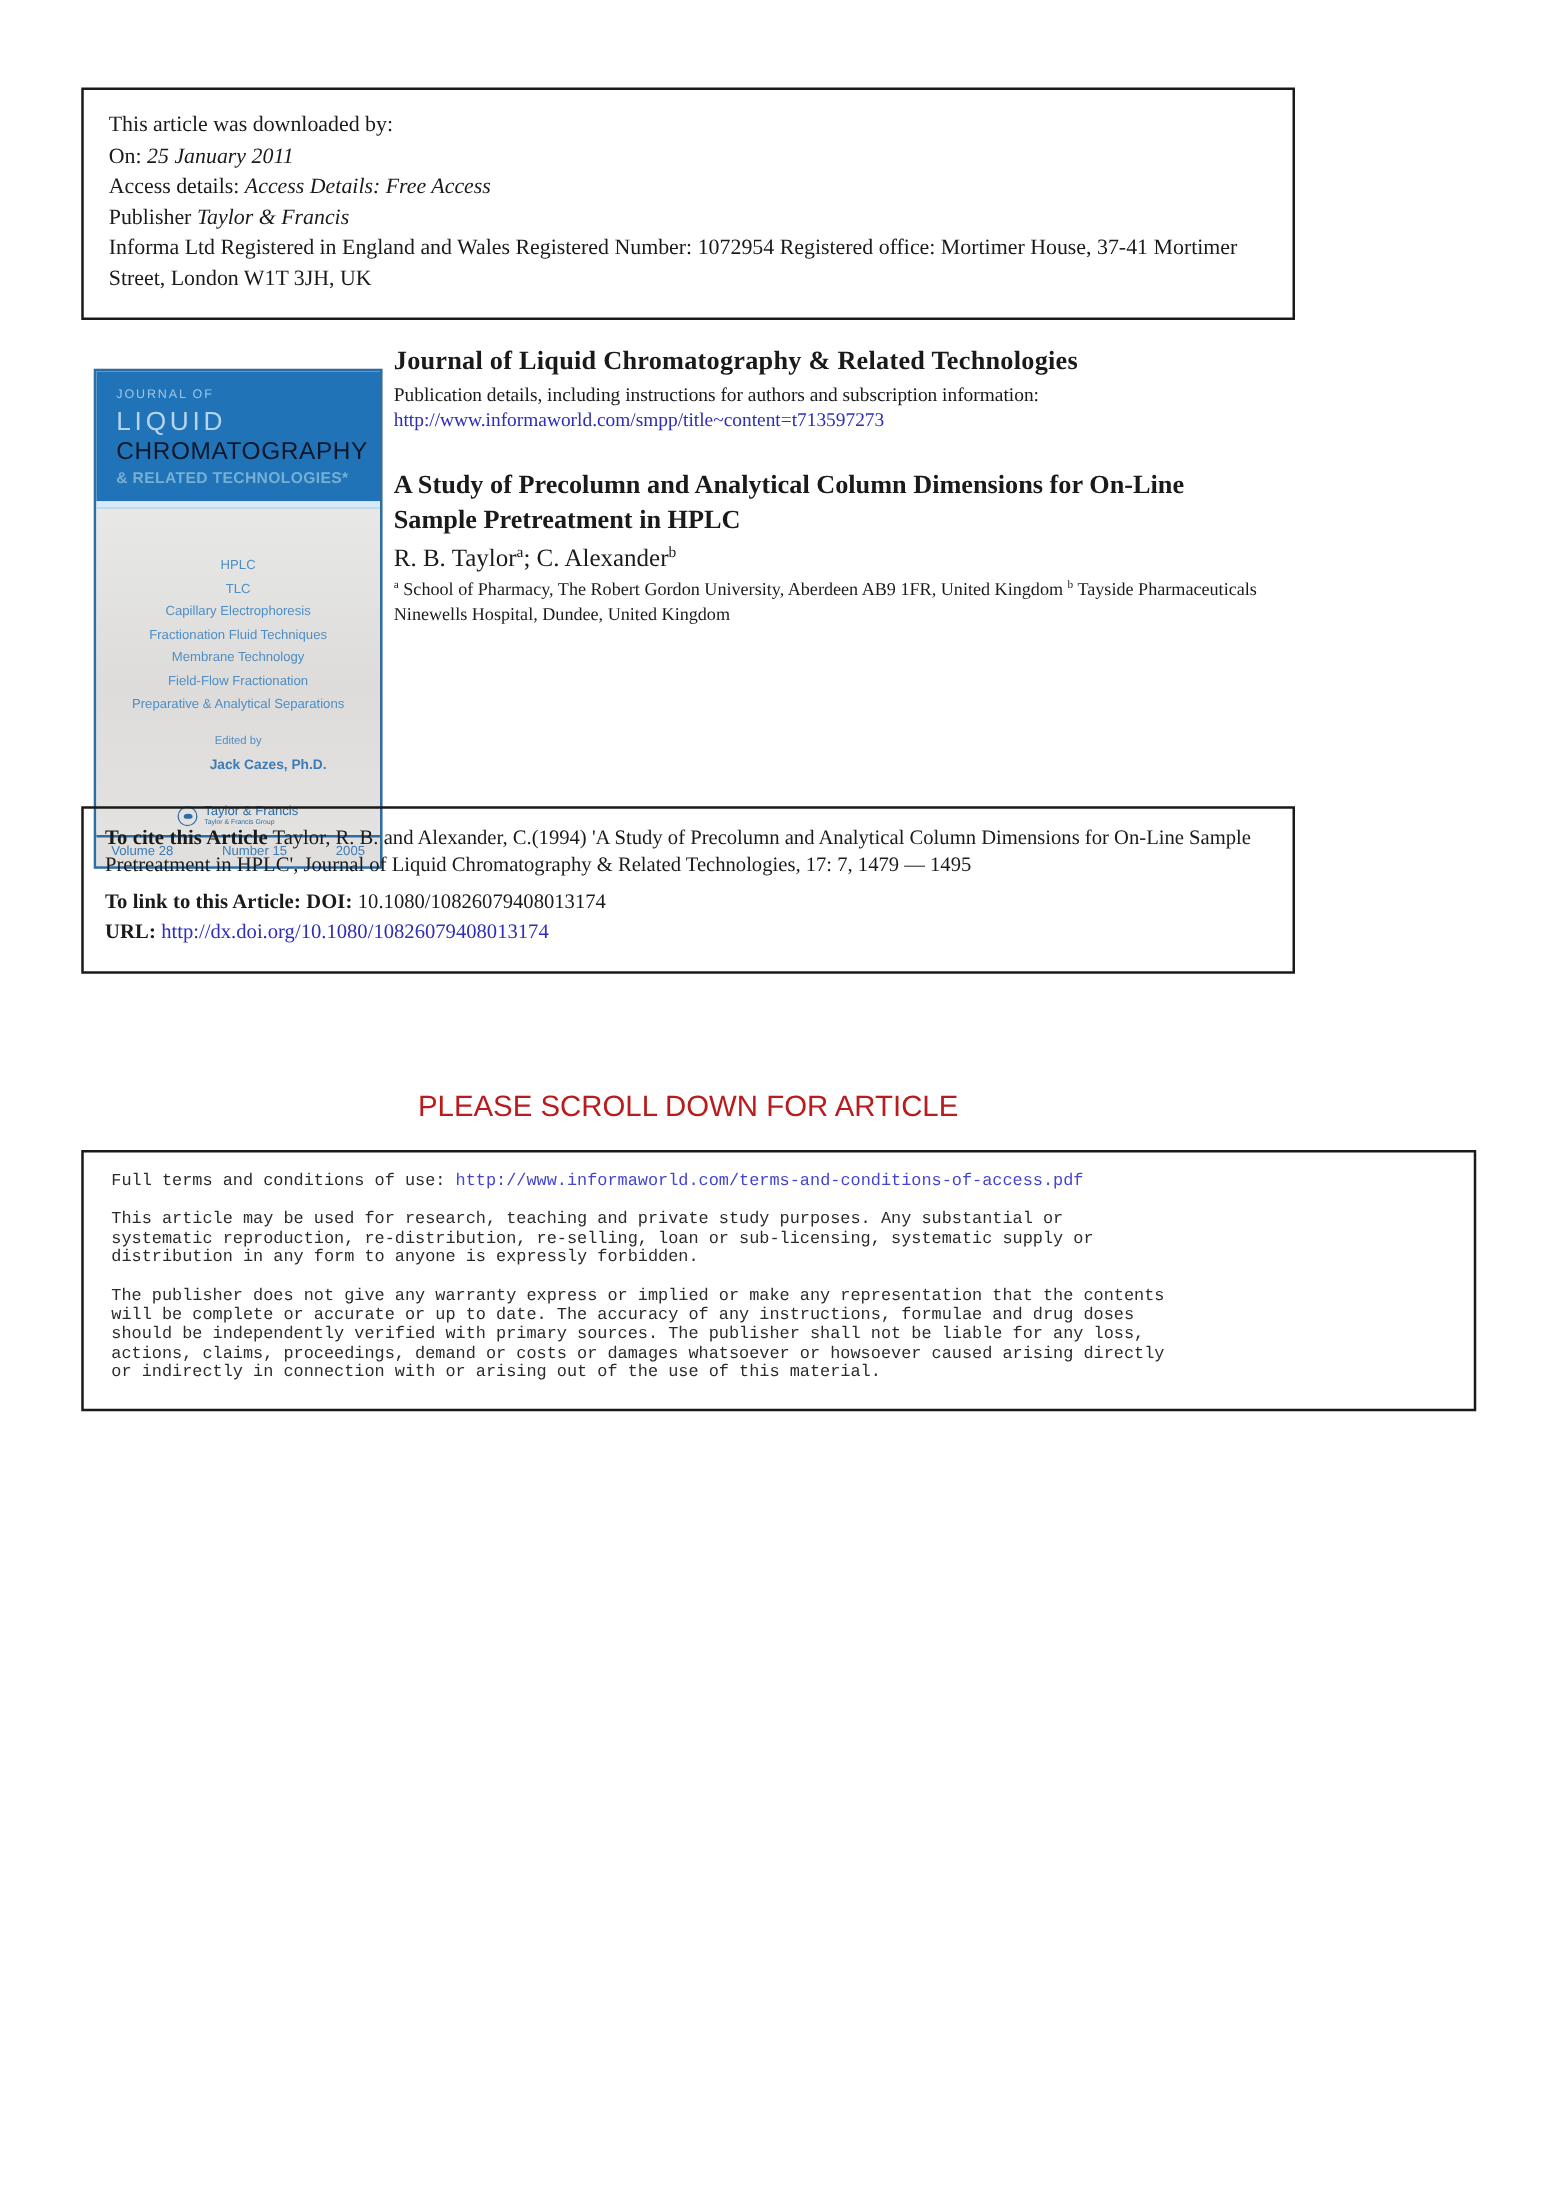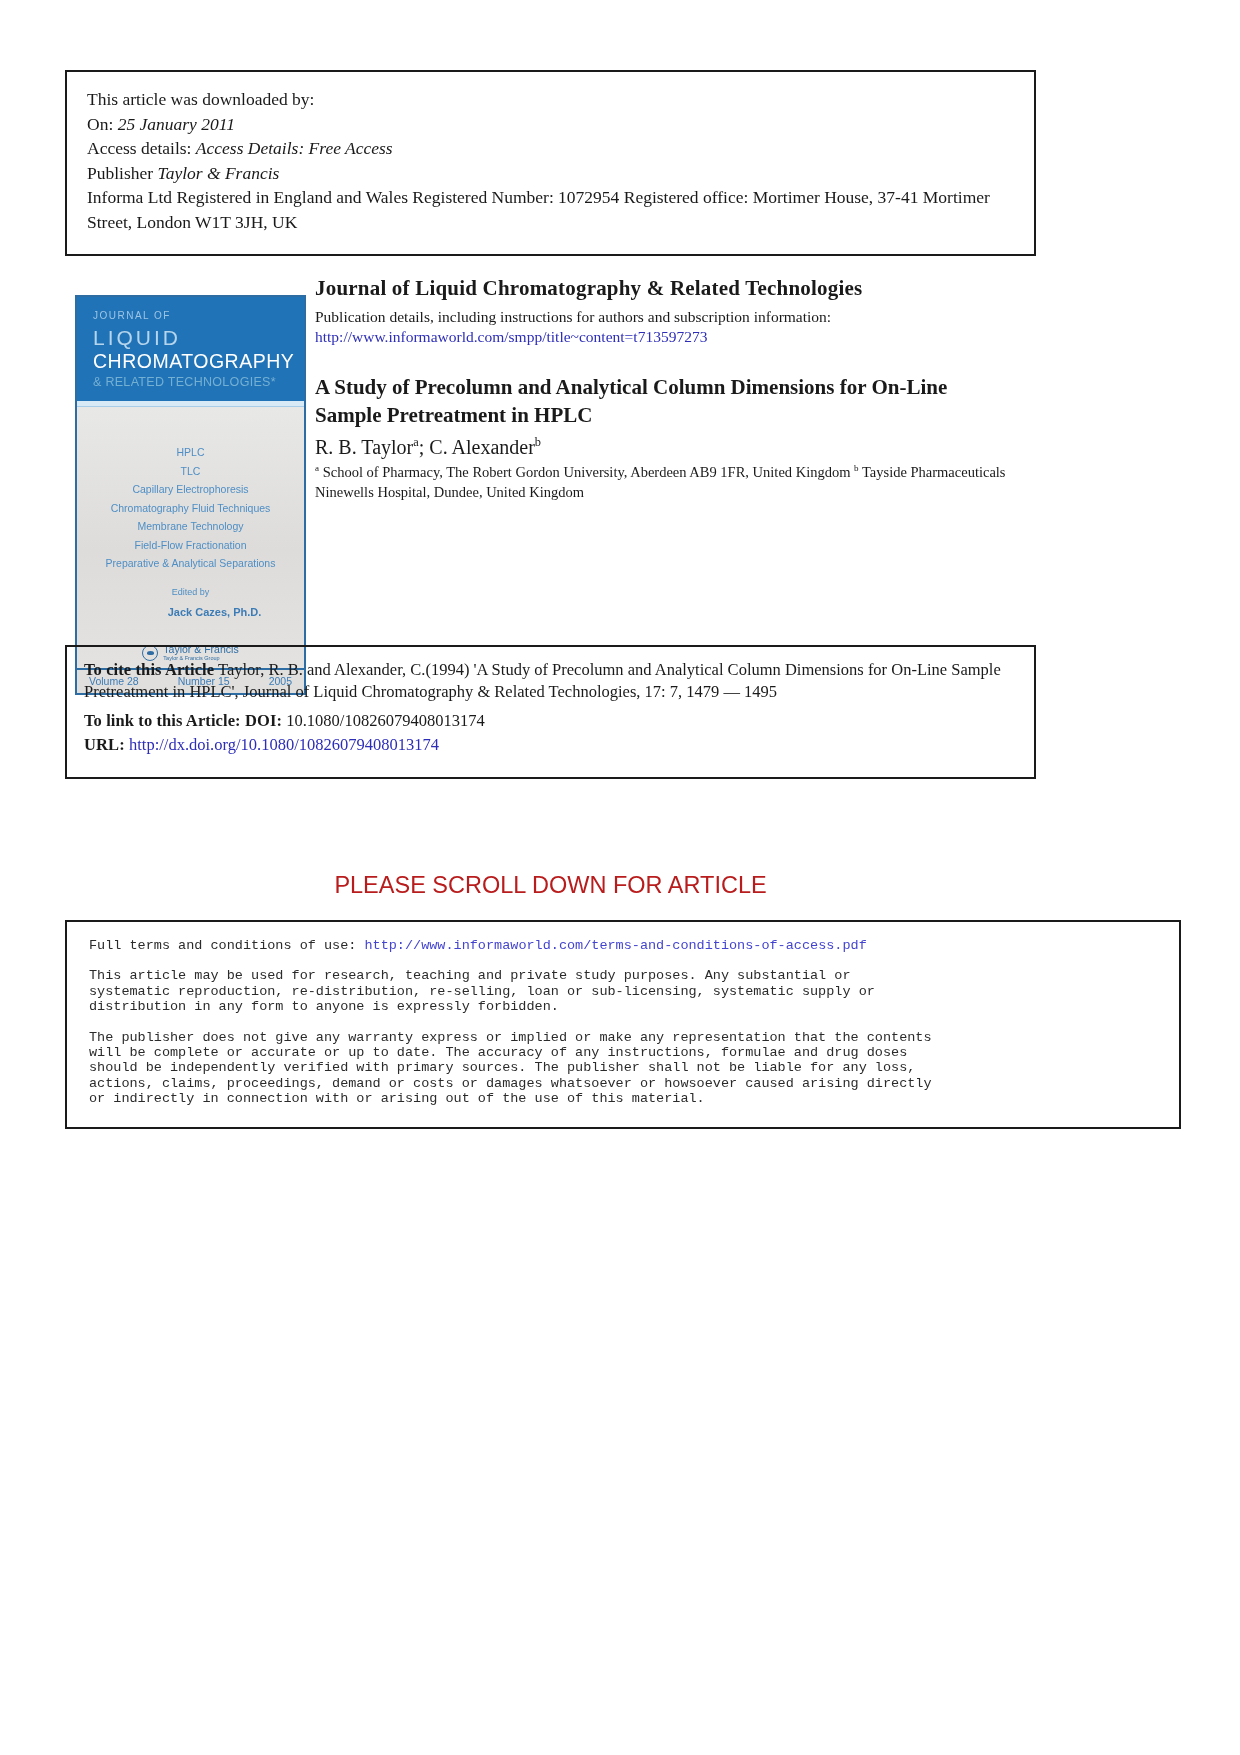--- a/index.html
+++ b/index.html
@@ -18,22 +18,22 @@
   #top-box .it { font-style:italic; }
 
   
   #cover {
     position:absolute; left:75px; top:295px; width:231px; height:400px;
     border:2px solid #2e6da4; background:#e4e4e2; overflow:hidden;
   }
   .cover-header { background:#2173b8; height:104px; padding:13px 0 0 16px; font-family:"Liberation Sans",sans-serif; }
   .cover-jof { font-size:10px; letter-spacing:1.5px; color:#9dc5e5; margin-bottom:5px; }
   .cover-liquid { font-size:21px; letter-spacing:3px; color:#b5d5ec; font-weight:400; }
-  .cover-chrom { font-size:19.5px; letter-spacing:0.5px; color:#ffffff; font-weight:400; }
-  .cover-related { font-size:12.5px; letter-spacing:0.3px; color:#74b0d2; margin-top:2px; }
+  .cover-chrom { font-size:19.5px; letter-spacing:0.5px; color:#0f172a; font-weight:400; }
+  .cover-related { font-size:12.5px; letter-spacing:0.3px; color:#74b0d2; margin-top:2px;font-weight:bold; }
   .cover-stripe { height:6px; background:#d8eaf6; border-bottom:1px solid #a8cde8; }
   .cover-body {
     text-align:center; padding-top:36px; height:259px;
     background:linear-gradient(180deg,#e8e8e6 0%,#dddcda 55%,#e3e2e0 100%);
     font-family:"Liberation Sans",sans-serif; font-size:10.5px; line-height:18.5px; color:#4e8ec5;
   }
   .cover-edited { margin-top:10px; font-size:9px; color:#4e8ec5; }
   .cover-editor { margin-top:2px; font-size:11px; font-weight:bold; color:#3c7cb6;padding-left:48px; }
   .cover-logo { margin-top:22px; display:flex; align-items:center; justify-content:center; gap:5px; }
   .tf-circle {
@@ -108,21 +108,21 @@
       <div class="cover-jof">JOURNAL OF</div>
       <div class="cover-liquid">LIQUID</div>
       <div class="cover-chrom">CHROMATOGRAPHY</div>
       <div class="cover-related">&amp; RELATED TECHNOLOGIES*</div>
     </div>
     <div class="cover-stripe"></div>
     <div class="cover-body">
       <div>HPLC</div>
       <div>TLC</div>
       <div>Capillary Electrophoresis</div>
-      <div>Chromatography Fluid Techniques</div>
+      <div>Fractionation Fluid Techniques</div>
       <div>Membrane Technology</div>
       <div>Field-Flow Fractionation</div>
       <div>Preparative &amp; Analytical Separations</div>
       <div class="cover-edited">Edited by</div>
       <div class="cover-editor">Jack Cazes, Ph.D.</div>
       <div class="cover-logo">
         <span class="tf-circle"></span>
         <span class="tf-text">
           <div class="tf-main">Taylor &amp; Francis</div>
           <div class="tf-sub">Taylor &amp; Francis Group</div>

